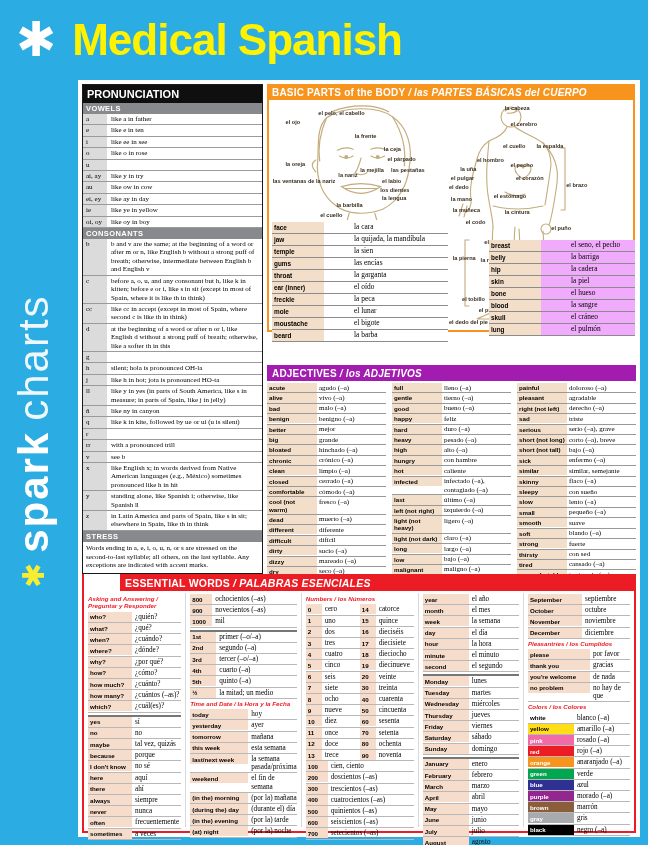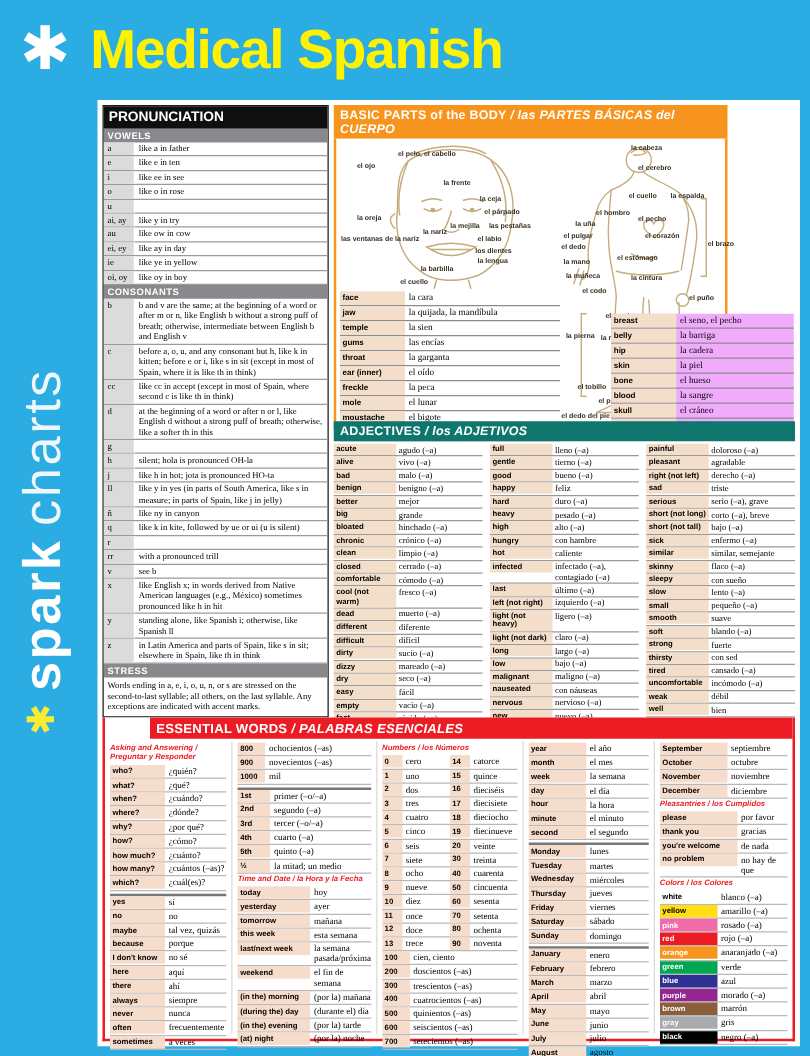--- a/index.html
+++ b/index.html
@@ -15,40 +15,40 @@
               width:472px; display:flex; align-items:center; gap:10px; }
   .side-star { color:#F9ED32; font-size:30px; line-height:30px; }
   .side-spark { color:#fff; font-size:42px; font-weight:bold; letter-spacing:2px; }
   .side-charts { color:#fff; font-size:42px; font-weight:normal; letter-spacing:2px; opacity:.92; }
   
   .panel { position:absolute; left:78px; top:80px; width:562px; height:757px; background:#fff; }
   
   .sec-h { color:#fff; font-weight:bold; font-size:10px; padding:3px 5px 2px; letter-spacing:.2px; }
   .sec-h .h-es { font-style:italic; }
   .orange { background:#F7941E; }
-  .brown  { background:#0f766e; }
+  .brown  { background:#a21caf;margin-top:28px; }
   .redbg  { background:#EC1C24;margin-left:36px; }
   
   .pron { position:absolute; left:4px; top:4px; width:181px; border:1px solid #1a1a1a; background:#fff; }
   .pron-h { background:#0f0f0f; color:#fff; font-weight:bold; font-size:11px; padding:3px 4px; }
   .sub-h { background:#87898C; color:#fff; font-weight:bold; font-size:7.5px; padding:1px 3px; letter-spacing:.4px; }
   .prow { display:flex; border-bottom:1px solid #9a9a9a; }
   .pk { width:25px; background:#DBDBDB; font:400 7px/8.4px "Liberation Serif",serif; padding:1px 2px 1px 3px; border-right:1px solid #fff; }
   .pv { flex:1; font:400 7px/8.4px "Liberation Serif",serif; padding:1px 2px 1px 3px; }
   .stress { font:400 7px/8.8px "Liberation Serif",serif; padding:2px 3px 3px; }
   
-  .bodysec { position:absolute; left:189px; top:4px; width:315px; }
+  .bodysec { position:absolute; left:189px; top:4px; width:368px; }
   .body-box { position:relative; height:232px; border:2px solid #F7941E; border-top:none; background:#fff; }
   .face-area { position:absolute; left:2px; top:2px; width:182px; height:118px; }
   .figure-area { position:absolute; left:180px; top:0; width:186px; height:228px; }
   .diag-svg { position:absolute; left:0; top:0; width:100%; height:100%; }
   .dlabel { position:absolute; font-size:5.6px; font-weight:bold; color:#3a2f20; white-space:nowrap; }
   .face-table { position:absolute; left:3px; top:122px; width:176px; background:#fff; }
   .organ-table { position:absolute; left:220px; top:140px; width:146px; background:#f0abfc; }
-  .btrow { display:flex; align-items:center; border-bottom:1px solid #8c8c8c; }
+  .btrow { display:flex; align-items:center; border-bottom:1px solid #8c8c8c;gap:27px; }
   .bte { width:52px; background:#F3DFC9; font-size:6.4px; font-weight:bold; padding:1.5px 2px; line-height:8px; }
   .bts { flex:1; font:400 7.4px/8.8px "Liberation Serif",serif; padding:1px 3px; }
   
   .adj { position:absolute; left:189px; top:257px; width:369px; }
   .adj-cols { display:flex; gap:6px; margin-top:2px; }
   .acol { flex:1; }
   .arow { display:flex; align-items:flex-start; border-bottom:1px solid #999; }
   .ae { width:50px; background:#F3DFC9; font-size:6.2px; font-weight:bold; padding:1px 2px; line-height:7.2px; }
   .as { flex:1; font:400 7px/8.4px "Liberation Serif",serif; padding:.5px 2px; }
   

